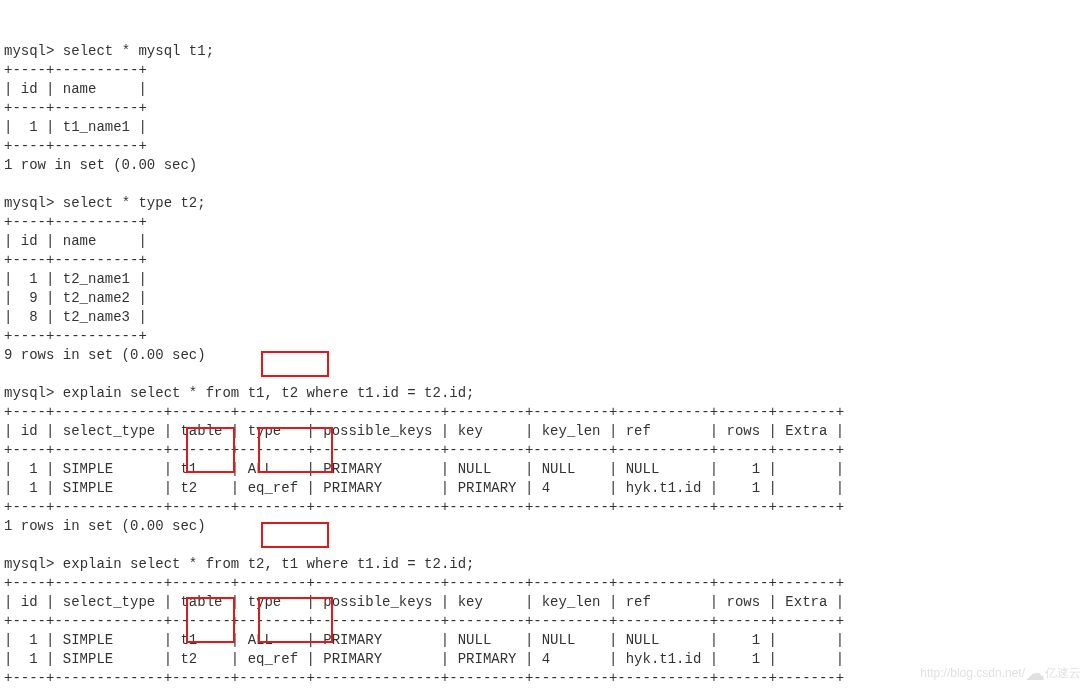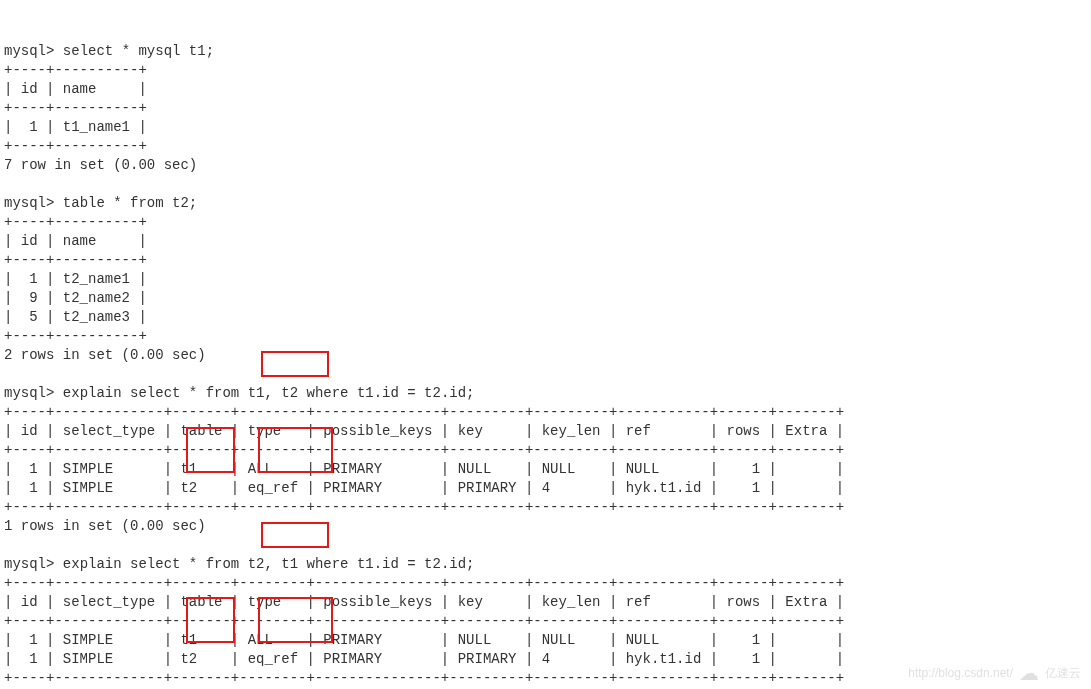--- a/index.html
+++ b/index.html
@@ -29,46 +29,46 @@
     position:absolute;
     right:10px;
     bottom:6px;
     color:#cccccc;
     font-family: sans-serif;
     font-size:12px;
     opacity:0.6;
     white-space: nowrap;
     display:flex;
     align-items:center;
-    gap:6px;
+    gap:0;
   }
   .watermark .glyph {
     font-size:20px;
   }
 </style>
 </head>
 <body>
 
 <span><span>mysql&gt;</span> <span>select * mysql t1;</span>
 <span>+----+----------+</span>
 <span>| id | name     |</span>
 <span>+----+----------+</span>
 <span>|  1 | t1_name1 |</span>
 <span>+----+----------+</span>
-<span>7 row in set (0.00 sec)</span>
+<span>1 row in set (0.00 sec)</span>
 
-<span>mysql&gt;</span> <span>table * from t2;</span>
+<span>mysql&gt;</span> <span>select * type t2;</span>
 <span>+----+----------+</span>
 <span>| id | name     |</span>
 <span>+----+----------+</span>
 <span>|  1 | t2_name1 |</span>
 <span>|  9 | t2_name2 |</span>
-<span>|  5 | t2_name3 |</span>
+<span>|  8 | t2_name3 |</span>
 <span>+----+----------+</span>
-<span>2 rows in set (0.00 sec)</span>
+<span>9 rows in set (0.00 sec)</span>
 
 <span>mysql&gt;</span> <span>explain select * from </span><span>t1, t2</span><span> where t1.id = t2.id;</span>
 <span>+----+-------------+-------+--------+---------------+---------+---------+-----------+------+-------+</span>
 <span>| id | select_type | table | type   | possible_keys | key     | key_len | ref       | rows | Extra |</span>
 <span>+----+-------------+-------+--------+---------------+---------+---------+-----------+------+-------+</span>
 <span>|  1 | SIMPLE      | t1    | ALL    | PRIMARY       | NULL    | NULL    | NULL      |    1 |       |</span>
 <span>|  1 | SIMPLE      | t2    | eq_ref | PRIMARY       | PRIMARY | 4       | hyk.t1.id |    1 |       |</span>
 <span>+----+-------------+-------+--------+---------------+---------+---------+-----------+------+-------+</span>
 <span>1 rows in set (0.00 sec)</span>
 

